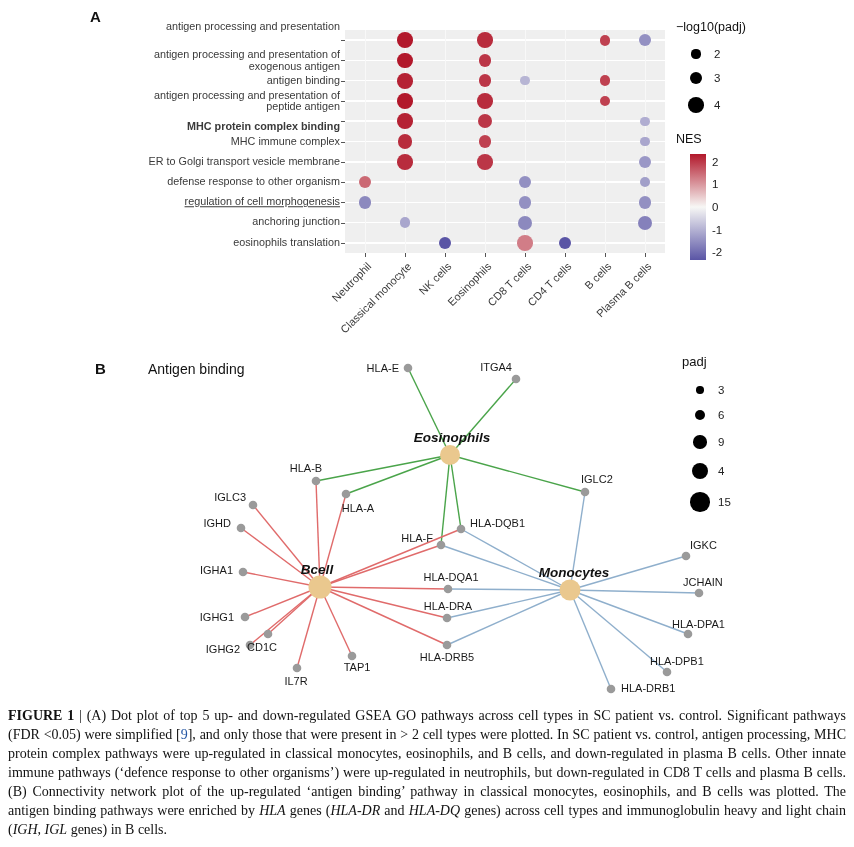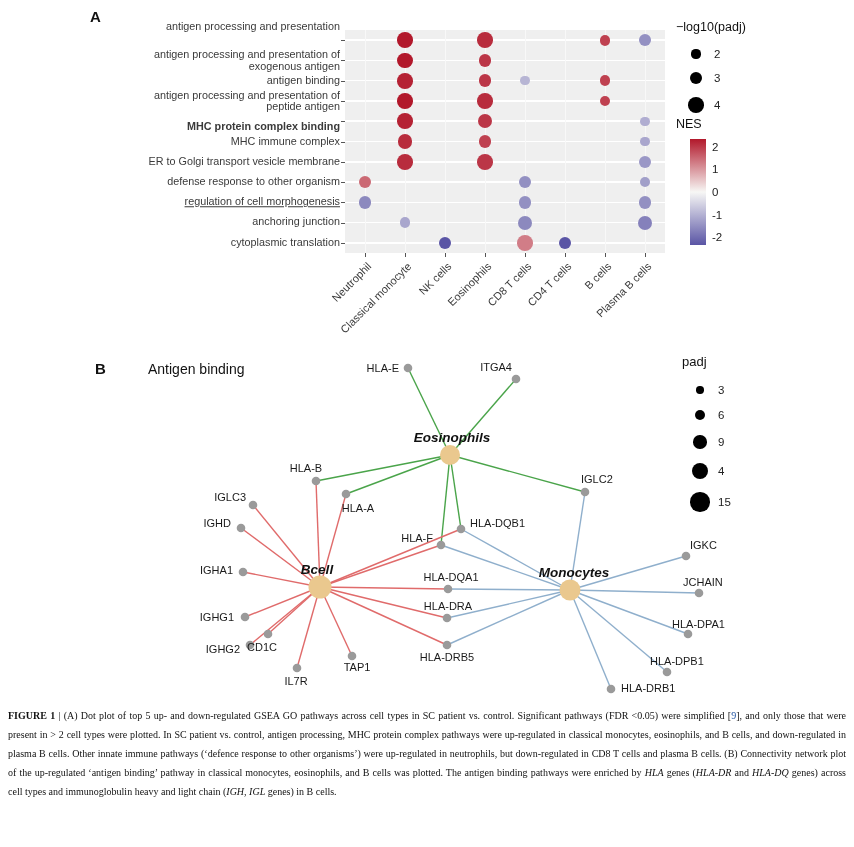--- a/index.html
+++ b/index.html
@@ -30,21 +30,21 @@
   
   #network{position:absolute;left:0;top:0;pointer-events:none;}
   .gene-label{font-size:11px;fill:#1a1a1a;font-family:"Liberation Sans","DejaVu Sans",sans-serif;}
   .hub-label{font-size:13.5px;font-weight:bold;font-style:italic;fill:#111;
              font-family:"Liberation Sans","DejaVu Sans",sans-serif;}
   #titleB{position:absolute;left:148px;top:361px;font-size:14px;color:#111;}
 
   
   #caption{position:absolute;left:8px;top:706px;width:838px;
            font-family:"Liberation Serif","DejaVu Serif",serif;
-           font-size:10px;line-height:19px;text-align:justify;color:#111;}
+           font-size:14px;line-height:19px;text-align:justify;color:#111;}
   .seg-bold{font-weight:bold;}
   .seg-italic{font-style:italic;}
   .seg-link{color:#2456a4;}
   .seg-normal{}
 </style>
 </head>
 <body>
 
 <div class="page">
 
@@ -121,21 +121,21 @@
       <div class="ylab" style="top: 141.5px;">MHC immune complex</div>
       <div class="ytick" style="left: 341px; top: 141.5px;"></div>
       <div class="ylab" style="top: 161.773px;">ER to Golgi transport vesicle membrane</div>
       <div class="ytick" style="left: 341px; top: 161.773px;"></div>
       <div class="ylab" style="top: 182.045px;">defense response to other organism</div>
       <div class="ytick" style="left: 341px; top: 182.045px;"></div>
       <div class="ylab" style="top: 202.318px; text-decoration: underline;">regulation of cell morphogenesis</div>
       <div class="ytick" style="left: 341px; top: 202.318px;"></div>
       <div class="ylab" style="top: 222px;">anchoring junction</div>
       <div class="ytick" style="left: 341px; top: 222.591px;"></div>
-      <div class="ylab" style="top: 242.864px;">cytoplasmic translation</div>
+      <div class="ylab" style="top: 242.864px;">eosinophils translation</div>
       <div class="ytick" style="left: 341px; top: 242.864px;"></div>
     </div>
   <div id="xLabels">
       <div class="xlab" style="left: 195px; top: 260px;">Neutrophil</div>
       <div class="xtick" style="left: 365px; top: 253px;"></div>
       <div class="xlab" style="left: 235px; top: 260px;">Classical monocyte</div>
       <div class="xtick" style="left: 405px; top: 253px;"></div>
       <div class="xlab" style="left: 275px; top: 260px;">NK cells</div>
       <div class="xtick" style="left: 445px; top: 253px;"></div>
       <div class="xlab" style="left: 315px; top: 260px;">Eosinophils</div>
@@ -153,21 +153,21 @@
   <div id="legendSizeA" class="legend" style="left:676px;top:20px;width:150px;height:110px">
     <div class="legend-title">−log10(padj)</div>
   <div class="lg-circle" style="left: 15.45px; top: 29.45px; width: 9.1px; height: 9.1px; background: rgb(0, 0, 0);"></div>
       <div class="lg-label" style="left: 38px; top: 34px;">2</div>
       <div class="lg-circle" style="left: 13.8px; top: 51.8px; width: 12.4px; height: 12.4px; background: rgb(0, 0, 0);"></div>
       <div class="lg-label" style="left: 38px; top: 58px;">3</div>
       <div class="lg-circle" style="left: 12.15px; top: 77.15px; width: 15.7px; height: 15.7px; background: rgb(0, 0, 0);"></div>
       <div class="lg-label" style="left: 38px; top: 85px;">4</div>
     </div>
 
-  <div id="legendNes" class="legend" style="left:676px;top:117px;width:150px;height:150px">
+  <div id="legendNes" class="legend" style="left:676px;top:132px;width:150px;height:150px">
     <div class="legend-title">NES</div>
     <div id="nesBar" style="left: 14px; top: 22px; background: linear-gradient(rgb(178, 24, 43) 0%, rgb(247, 247, 245) 50%, rgb(90, 85, 165) 100%);"></div>
   <div class="lg-label" style="left: 36px; top: 29.8936px;">2</div>
       <div class="lg-label" style="left: 36px; top: 52.4468px;">1</div>
       <div class="lg-label" style="left: 36px; top: 75px;">0</div>
       <div class="lg-label" style="left: 36px; top: 97.5532px;">-1</div>
       <div class="lg-label" style="left: 36px; top: 120.106px;">-2</div>
     </div>
 
   <div class="panel-label" style="left:95px;top:360px">B</div>

